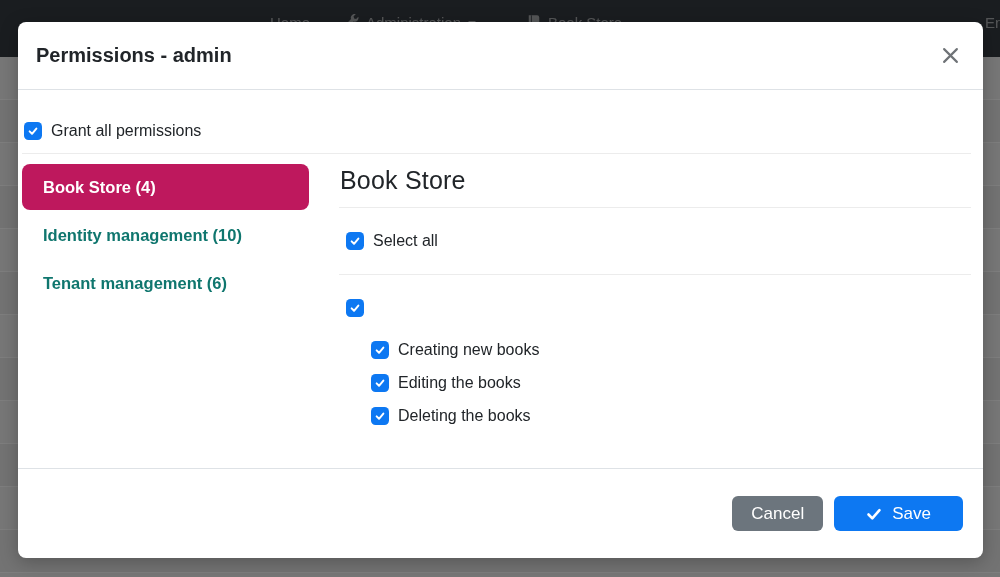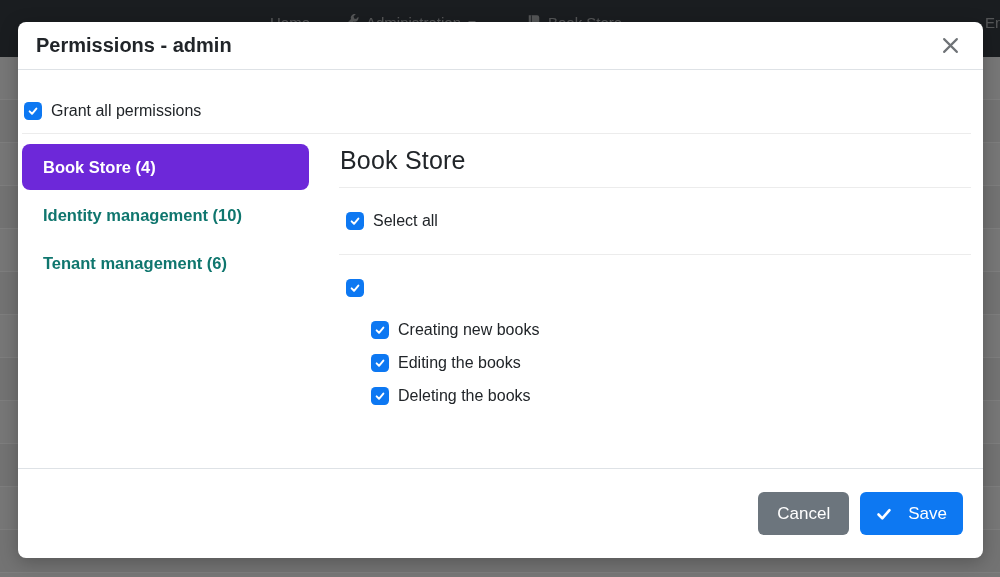--- a/index.html
+++ b/index.html
@@ -43,21 +43,21 @@
   
   .modal {
     position: absolute; z-index: 20;
     left: 18px; top: 22px; width: 965px; height: 536px;
     background: #fff; border-radius: 8px;
     box-shadow: 0 4px 18px rgba(0,0,0,0.25);
     display: flex; flex-direction: column;
     color: #212529;
   }
   .modal-header {
-    height: 48px; flex: none;
+    height: 68px; flex: none;
     display: flex; align-items: center; justify-content: space-between;
     padding: 0 20px 0 18px;
     border-bottom: 1px solid #dee2e6;
   }
   .modal-title { font-size: 20px; font-weight: 600; color: #212529; }
   .close-btn {
     background: none; border: none; cursor: pointer; padding: 4px;
     line-height: 0;
   }
 
@@ -76,42 +76,42 @@
 
   .columns { display: flex; margin-top: 10px; }
 
   .tabs { width: 287px; flex: none; margin-right: 30px; }
   .tab {
     padding: 13px 21px; margin-bottom: 2px;
     font-size: 16.5px; font-weight: 700; color: #0f766e;
     border-radius: 8px; cursor: pointer; line-height: 20px;
     white-space: nowrap;
   }
-  .tab.active { background: #6d28d9; color: #fff; }
+  .tab.active { background: #be185d; color: #fff; }
 
   .panel { flex: 1 1 auto; padding-right: 0; }
   .panel-title { font-size: 25px; font-weight: 500; color: #212529; margin: 2px 0 12px 1px; letter-spacing: 0.2px; }
   .panel .check-row { margin: 24px 0 24px 7px; }
   .children { margin-left: 32px; }
   .children .check-row { margin: 15px 0; }
 
   .modal-footer {
     flex: none; height: 90px;
     border-top: 1px solid #dee2e6;
     display: flex; align-items: center; justify-content: flex-end;
     padding: 0 20px; gap: 11px;
   }
   .btn {
     font-family: "Liberation Sans", sans-serif;
     font-size: 17px; color: #fff; border: none; border-radius: 6px;
-    height: 43px; cursor: pointer; display: inline-flex; align-items: center;
+    height: 35px; cursor: pointer; display: inline-flex; align-items: center;
     padding: 0 19px;
   }
   .btn-cancel { background: #6c757d; }
-  .btn-save { background: #0d78f2; padding: 0 16px; gap: 16px; }
+  .btn-save { background: #0d78f2; padding: 0 32px; gap: 10px; }
 </style>
 </head>
 <body>
 
 <div class="page">
   <nav class="navbar">
     <span class="nav-item" style="left:270px">
       <span>Home</span>
     </span>
     <span class="nav-item" style="left:345px">

